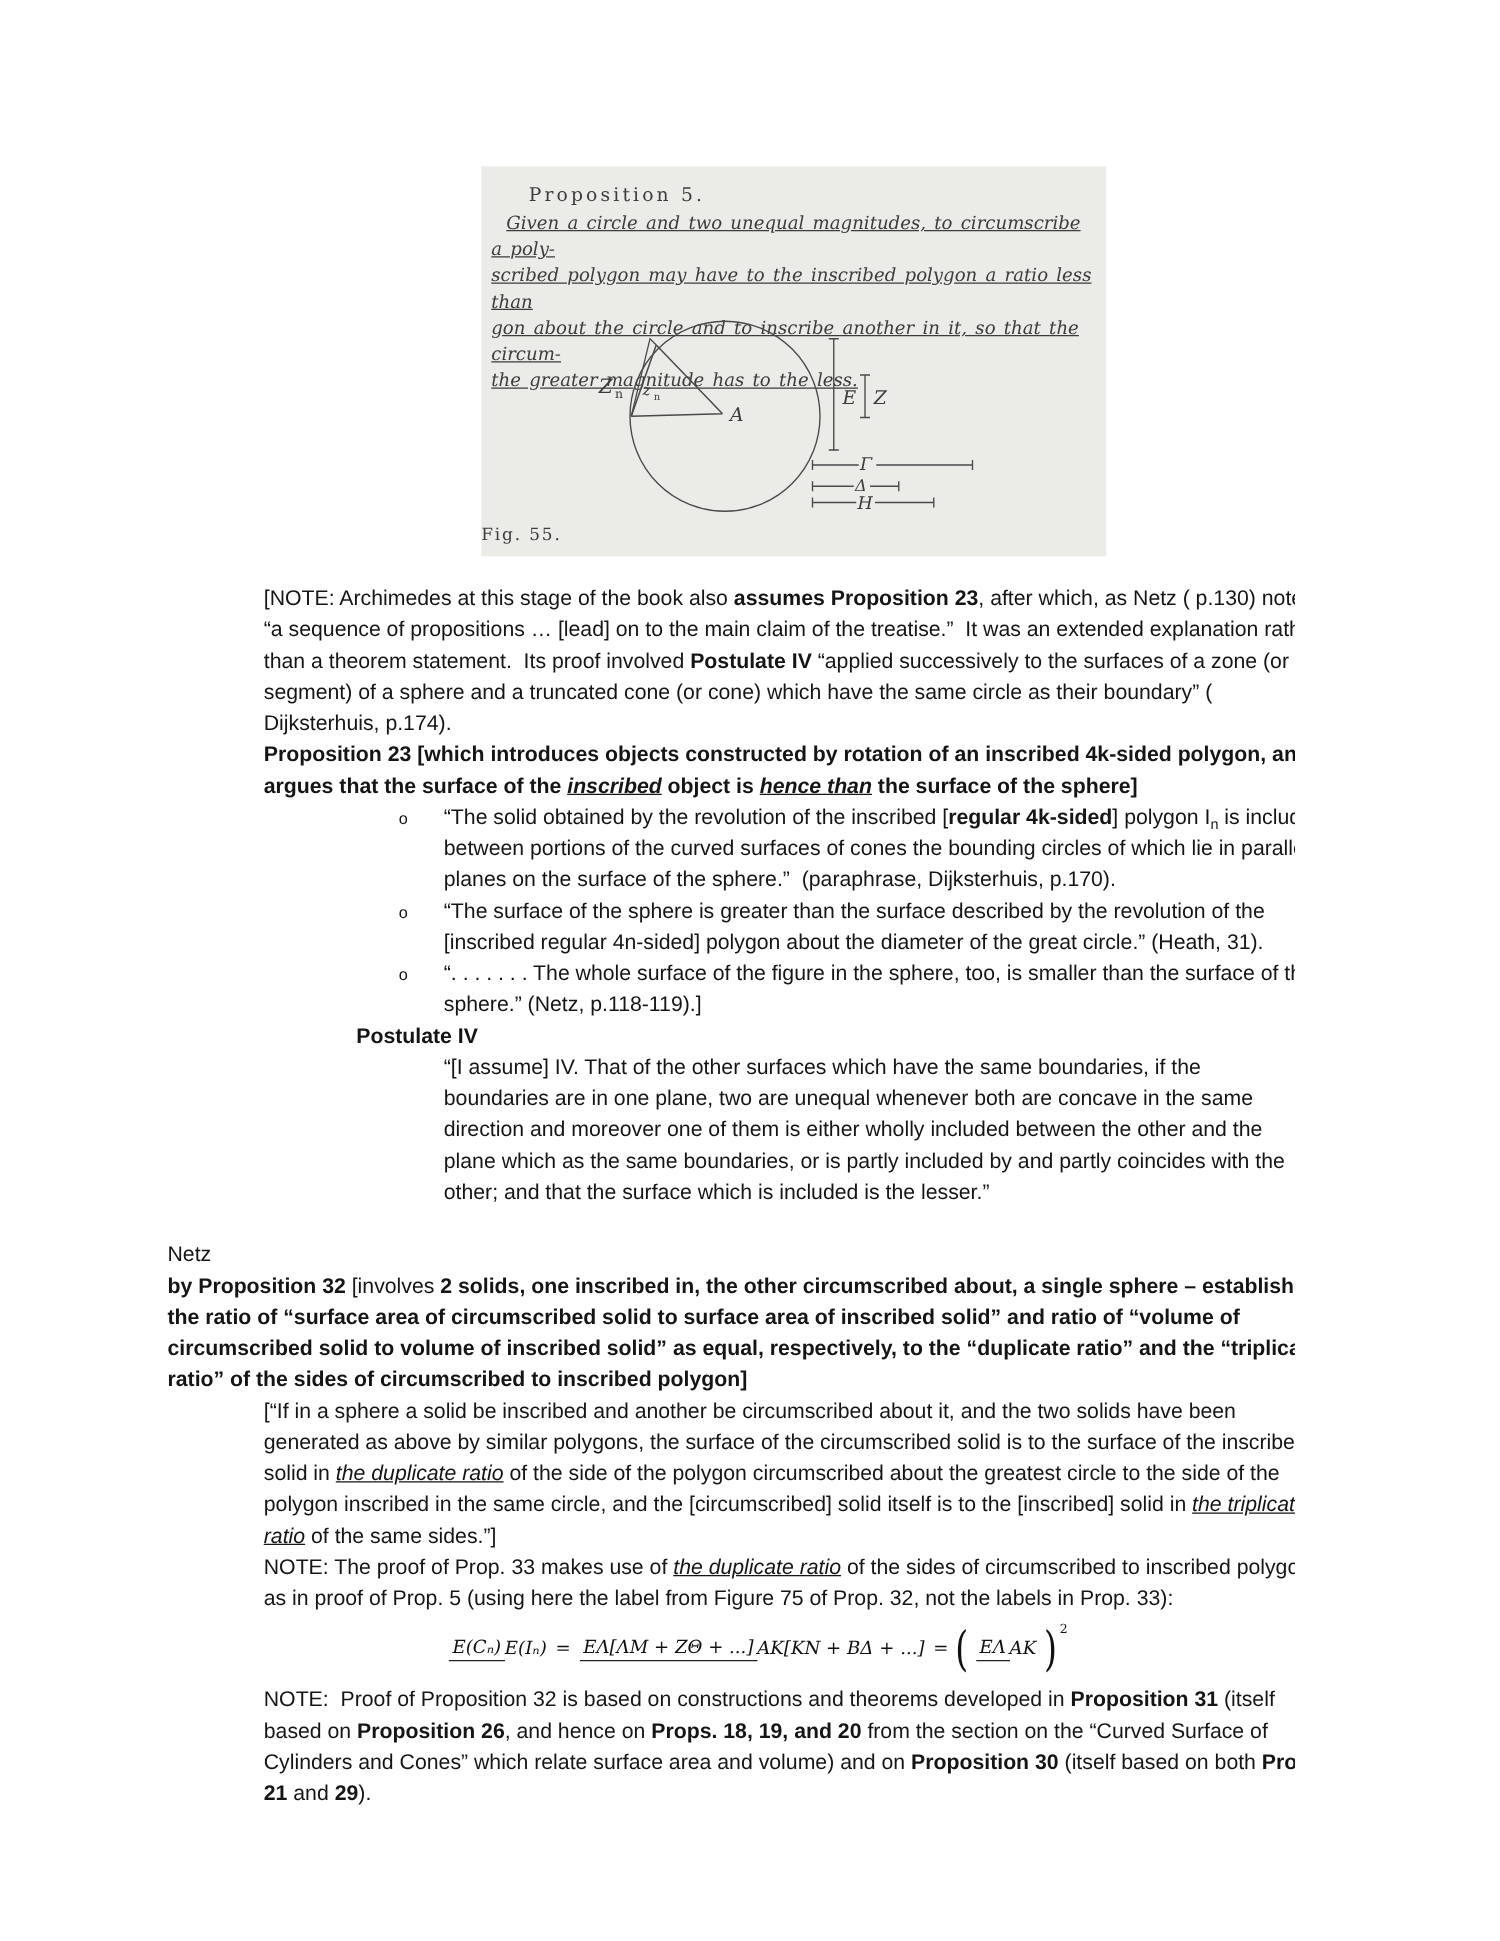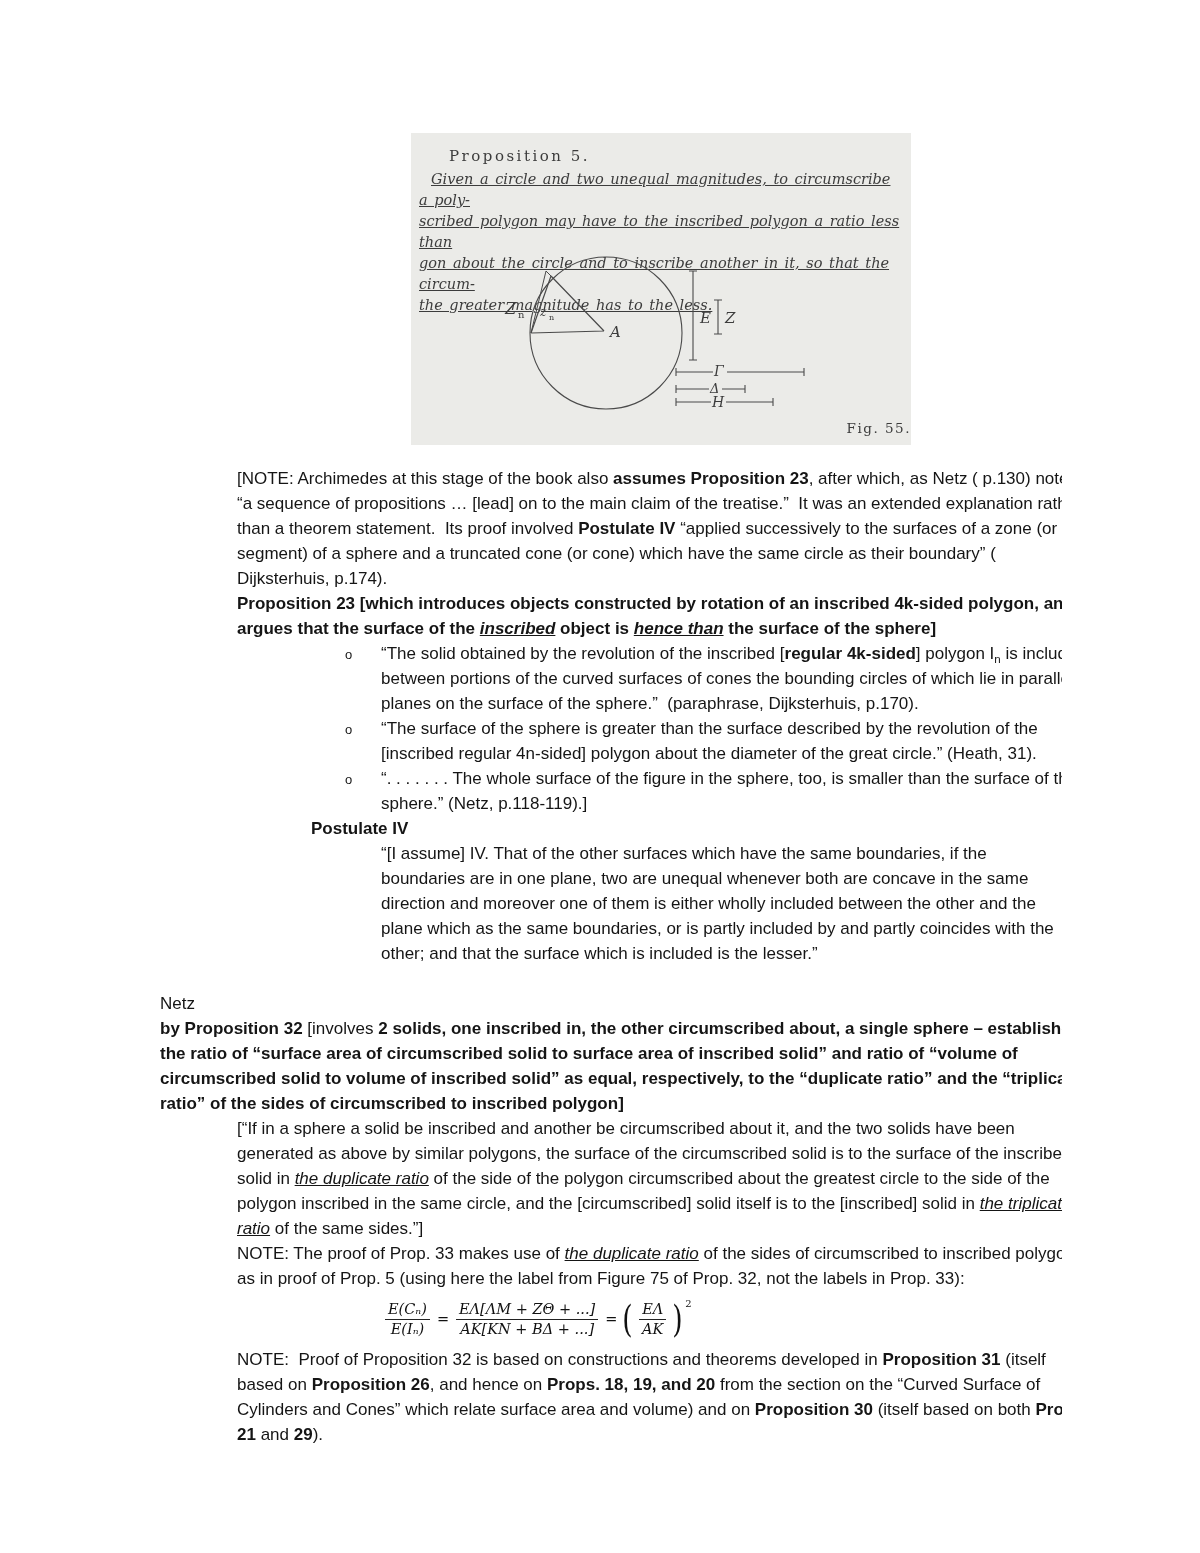--- a/index.html
+++ b/index.html
@@ -1,39 +1,38 @@
 <!DOCTYPE html>
 <html><head>
 <meta charset="utf-8">
 <style>
   html,body{margin:0;padding:0;background:#ffffff;}
   .page{
     position:relative;width:1036px;height:1553px;background:#ffffff;
     font-family:"Liberation Sans",sans-serif;font-size:17px;line-height:25px;color:#151515;
     overflow:hidden;
-    margin-left:26px;
   }
   
   .scan{
     position:absolute;left:385px;top:133px;width:500px;height:312px;
     background:#ebebe8;color:#3c3c3c;
   }
   .scan-title{
     font-family:"DejaVu Serif",serif;font-size:15px;letter-spacing:2.5px;
     margin:13px 0 3px 38px;line-height:20px;
   }
   .scan-body{
     font-family:"DejaVu Serif",serif;font-style:italic;font-size:14.5px;
     line-height:21px;margin-left:8px;width:486px;word-spacing:2px;text-decoration:underline;
   }
   .scan-body .scan-line:first-child{text-indent:12px;}
   .scan-svg{position:absolute;left:0;top:0;width:500px;height:312px;}
   .scan-svg text{font-family:"DejaVu Serif",serif;fill:#3c3c3c;}
   .scan-caption{
-    position:absolute;left:0;top:283px;width:500px;text-align:right;
+    position:absolute;left:0;top:283px;width:500px;text-align:left;
     font-family:"DejaVu Serif",serif;font-size:13.5px;letter-spacing:1.5px;font-style:normal;
   }
   
   .content{position:absolute;left:134px;top:466px;width:940px;}
   .blk{white-space:pre-wrap;}
   .l0{margin-left:0;max-width:936px;}
   .l1{margin-left:77px;max-width:852px;}
   .l2{margin-left:151px;max-width:780px;}
   .l3{margin-left:221px;max-width:678px;}
   .bullet{margin-left:221px;max-width:712px;position:relative;}
@@ -41,21 +40,21 @@
   .gap{margin-top:25px;}
   .b{font-weight:bold;}
   .u{text-decoration:underline;font-style:italic;}
   sub{font-size:68%;line-height:0;}
   
   .formula{
     margin-left:221px;margin-top:2px;margin-bottom:2px;
     font-family:"DejaVu Serif",serif;font-style:italic;font-size:14.5px;line-height:17px;
     display:flex;align-items:center;color:#111;height:52px;
   }
-  .frac{display:inline-flex;flex-direction:column;text-align:center;margin:0 4px;}
+  .frac{display:inline-flex;text-align:center;margin:0 4px;}
   .frac .num{border-bottom:1.3px solid #222;padding:0 3px 1px 3px;}
   .frac .den{padding-top:1px;}
   .feq{margin:0 3px;font-style:normal;}
   .paren{font-size:38px;font-weight:200;font-style:normal;line-height:40px;transform:scaleX(.7);}
   .fexp{font-size:10px;font-style:normal;align-self:flex-start;margin-top:2px;}
   
   .page-number{position:absolute;left:1040px;top:1424px;width:30px;text-align:center;font-size:17px;}
 </style>
 </head>
 <body>

